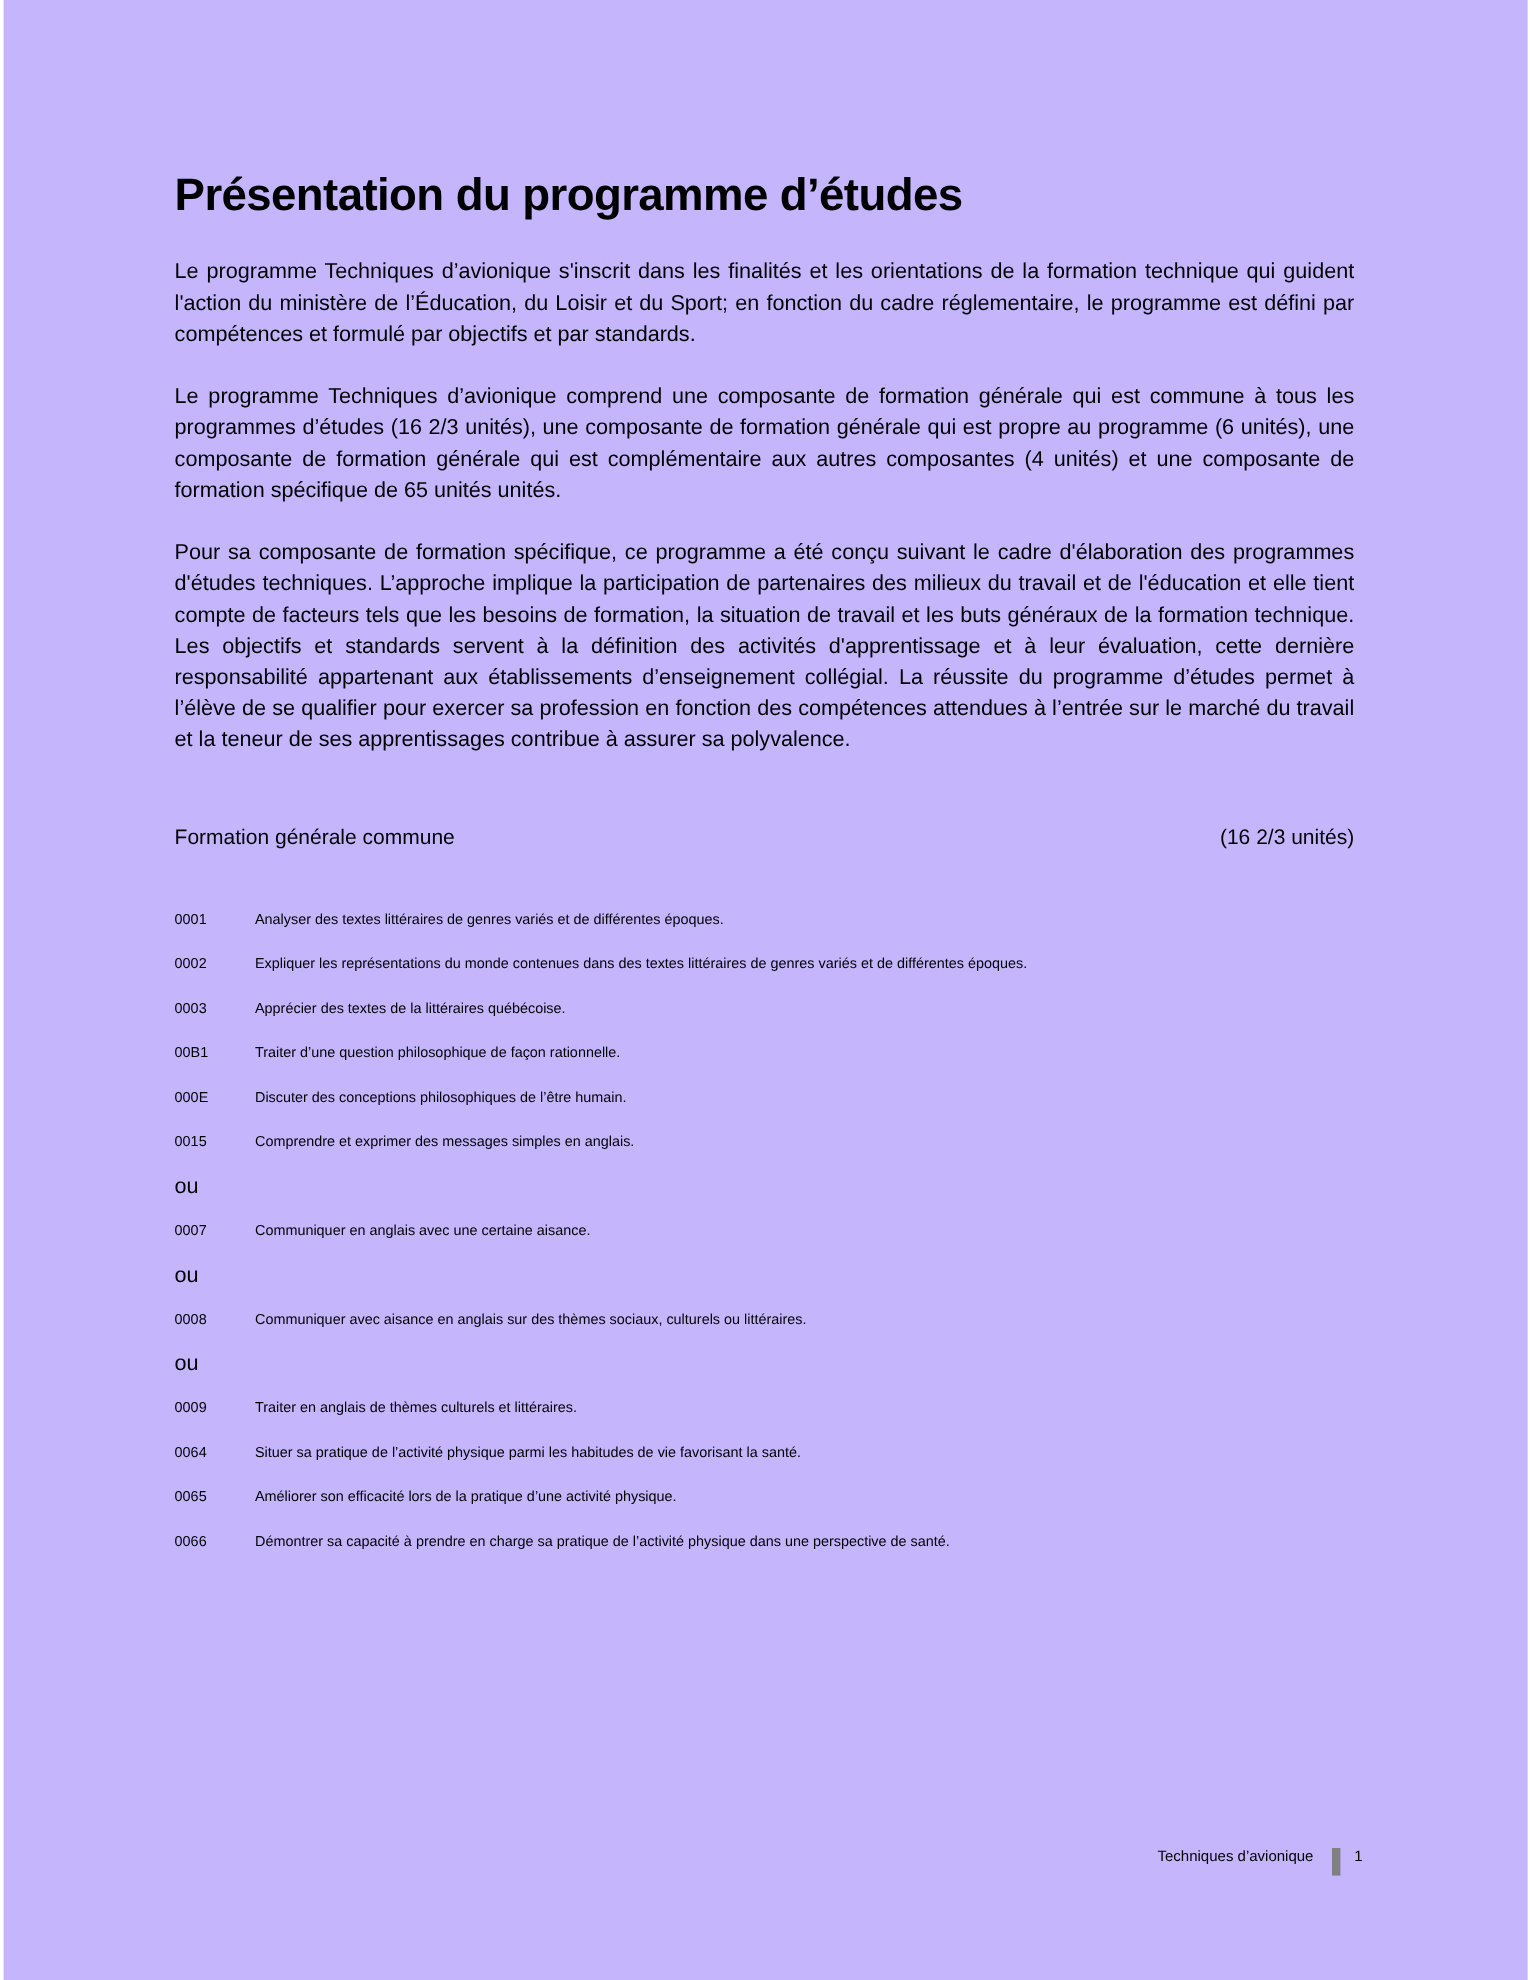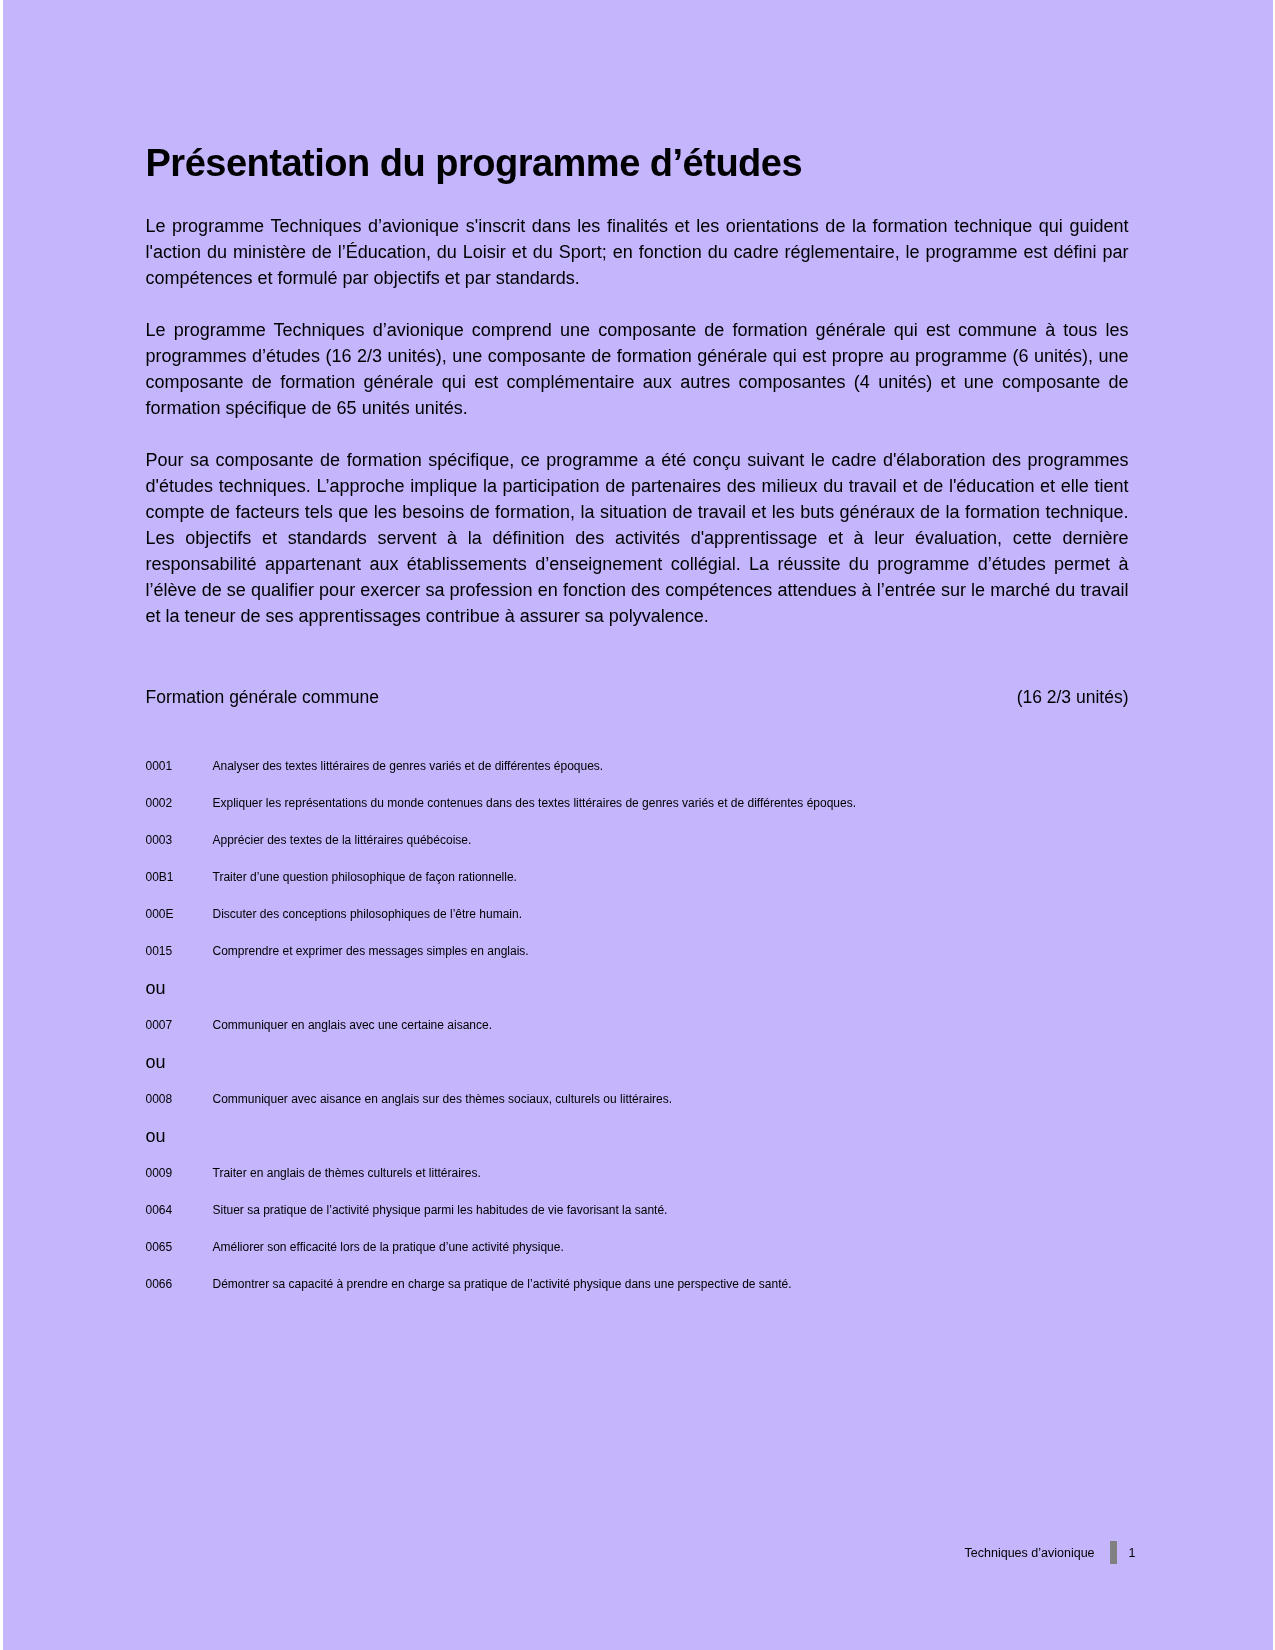--- a/index.html
+++ b/index.html
@@ -53,21 +53,21 @@
     margin-bottom: 12px;
   }
   .footer {
     position: absolute;
     left: 143px;
     right: 137px;
     top: 1540px;
     height: 25px;
     display: flex;
     justify-content: flex-end;
-    align-items: center;
+    align-items: flex-start;
     font-size: 12.5px;
   }
   .footer-bar {
     display: inline-block;
     width: 7px;
     height: 23px;
     background: #808080;
     margin: 0 12px 0 15px;
   }
 </style>

